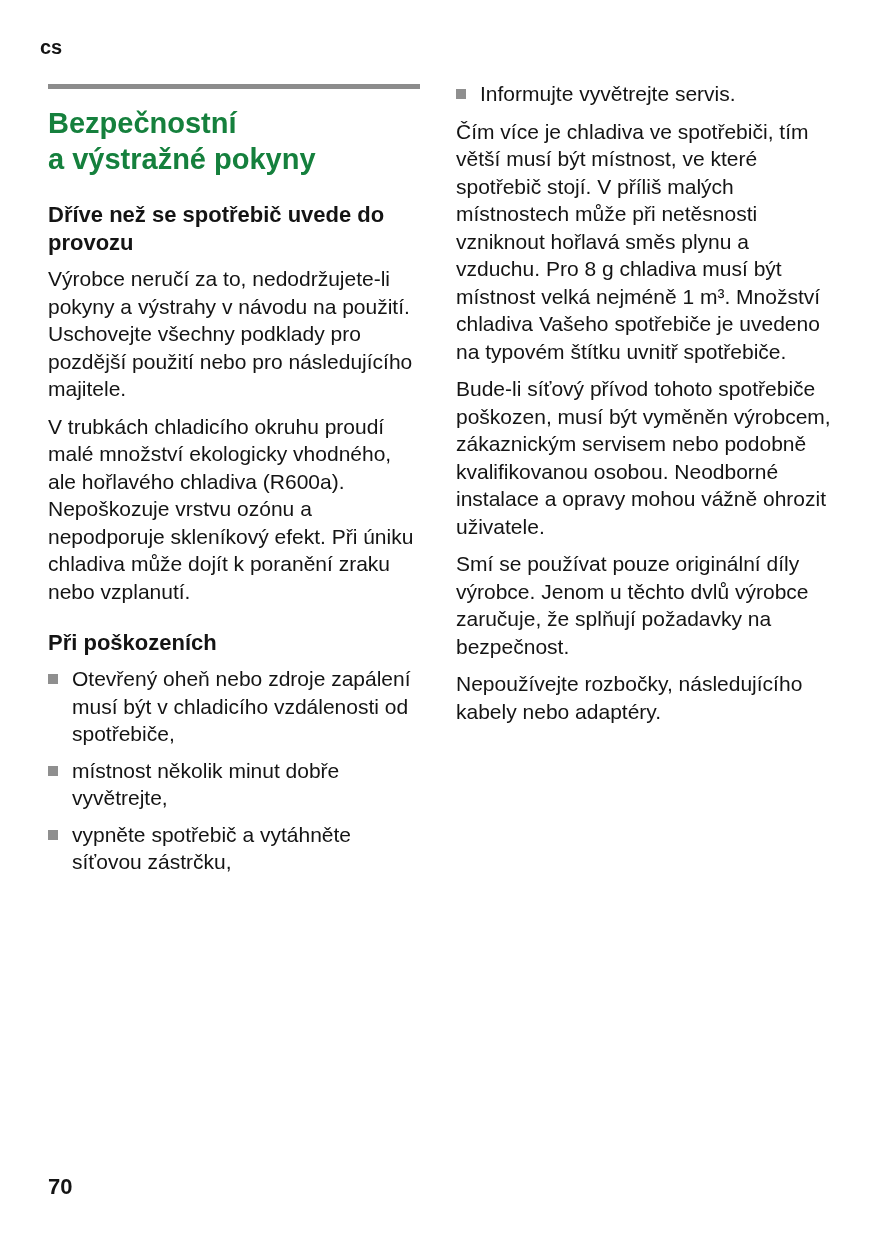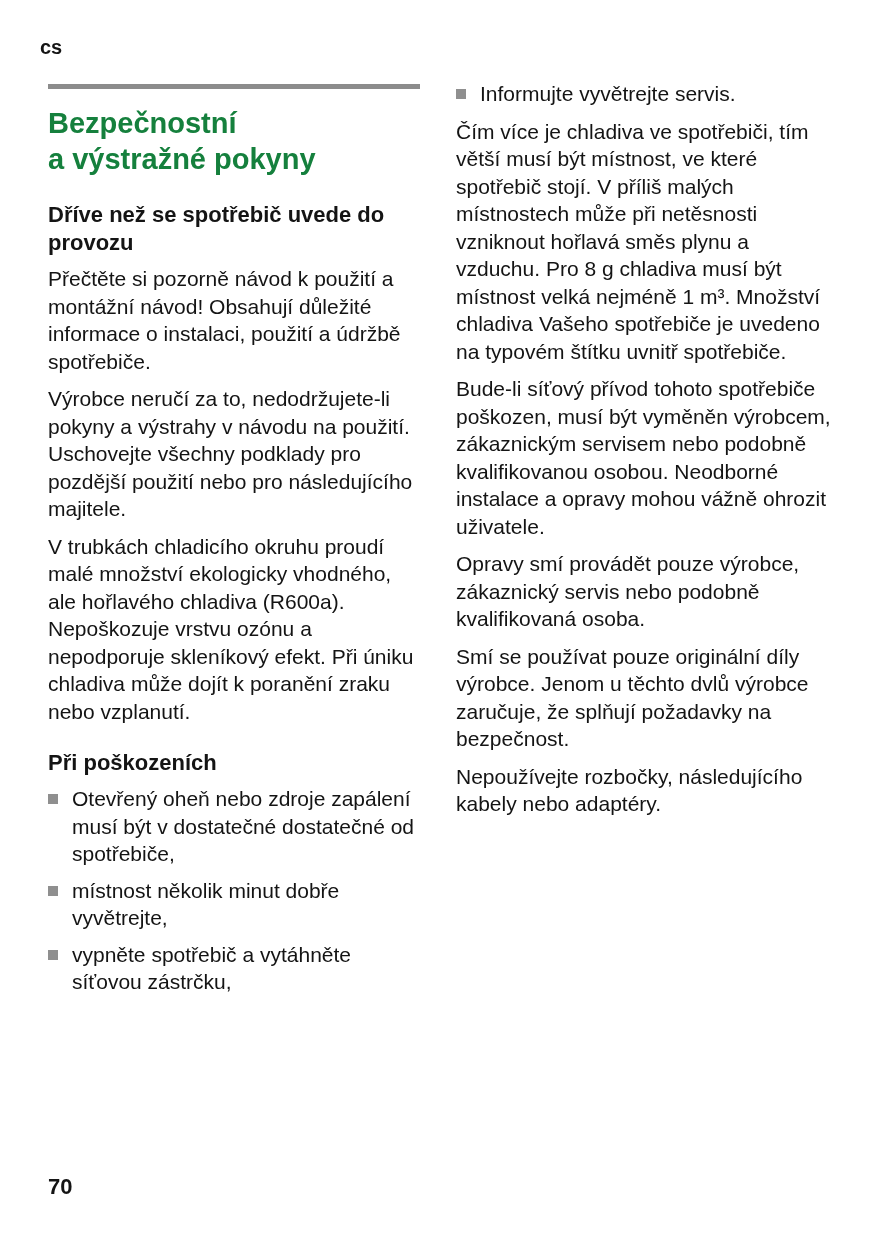--- a/index.html
+++ b/index.html
@@ -74,30 +74,29 @@
 <div class="lang-tag">cs</div>
 
 <div class="col col-left">
   <div class="title-rule"></div>
   <h1 class="doc-title">
     <span class="title-line">Bezpečnostní</span>
     <span class="title-line">a výstražné pokyny</span>
   </h1>
 
   <h2 class="section-heading">Dříve než se spotřebič uvede do provozu</h2>
-  <p class="body-para">Přečtěte si pozorně návod k použití a montážní návod! Obsahují důležité informace o instalaci, použití a údržbě spotřebiče.</p>
   <p class="body-para">Výrobce neručí za to, nedodržujete-li pokyny a výstrahy v návodu na použití. Uschovejte všechny podklady pro pozdější použití nebo pro následujícího majitele.</p>
 
   <p class="body-para">V trubkách chladicího okruhu proudí malé množství ekologicky vhodného, ale hořlavého chladiva (R600a). Nepoškozuje vrstvu ozónu a nepodporuje skleníkový efekt. Při úniku chladiva může dojít k poranění zraku nebo vzplanutí.</p>
 
   <h2 class="section-heading">Při poškozeních</h2>
   <ul class="bullet-list">
     <li class="bullet-item">
       <span class="bullet-square"></span>
-      <span class="bullet-text">Otevřený oheň nebo zdroje zapálení musí být v dostatečné dostatečné od spotřebiče,</span>
+      <span class="bullet-text">Otevřený oheň nebo zdroje zapálení musí být v chladicího vzdálenosti od spotřebiče,</span>
     </li>
     <li class="bullet-item">
       <span class="bullet-square"></span>
       <span class="bullet-text">místnost několik minut dobře vyvětrejte,</span>
     </li>
     <li class="bullet-item">
       <span class="bullet-square"></span>
       <span class="bullet-text">vypněte spotřebič a vytáhněte síťovou zástrčku,</span>
     </li>
   </ul>
@@ -105,18 +104,17 @@
 
 <div class="col col-right">
   <ul class="bullet-list">
     <li class="bullet-item">
       <span class="bullet-square"></span>
       <span class="bullet-text">Informujte vyvětrejte servis.</span>
     </li>
   </ul>
   <p class="body-para">Čím více je chladiva ve spotřebiči, tím větší musí být místnost, ve které spotřebič stojí. V příliš malých místnostech může při netěsnosti vzniknout hořlavá směs plynu a vzduchu. Pro 8 g chladiva musí být místnost velká nejméně 1 m³. Množství chladiva Vašeho spotřebiče je uvedeno na typovém štítku uvnitř spotřebiče.</p>
   <p class="body-para">Bude-li síťový přívod tohoto spotřebiče poškozen, musí být vyměněn výrobcem, zákaznickým servisem nebo podobně kvalifikovanou osobou. Neodborné instalace a opravy mohou vážně ohrozit uživatele.</p>
-  <p class="body-para">Opravy smí provádět pouze výrobce, zákaznický servis nebo podobně kvalifikovaná osoba.</p>
   <p class="body-para">Smí se používat pouze originální díly výrobce. Jenom u těchto dvlů výrobce zaručuje, že splňují požadavky na bezpečnost.</p>
   <p class="body-para">Nepoužívejte rozbočky, následujícího kabely nebo adaptéry.</p>
 </div>
 
 <div class="page-number">70</div>
 
 </body></html>

